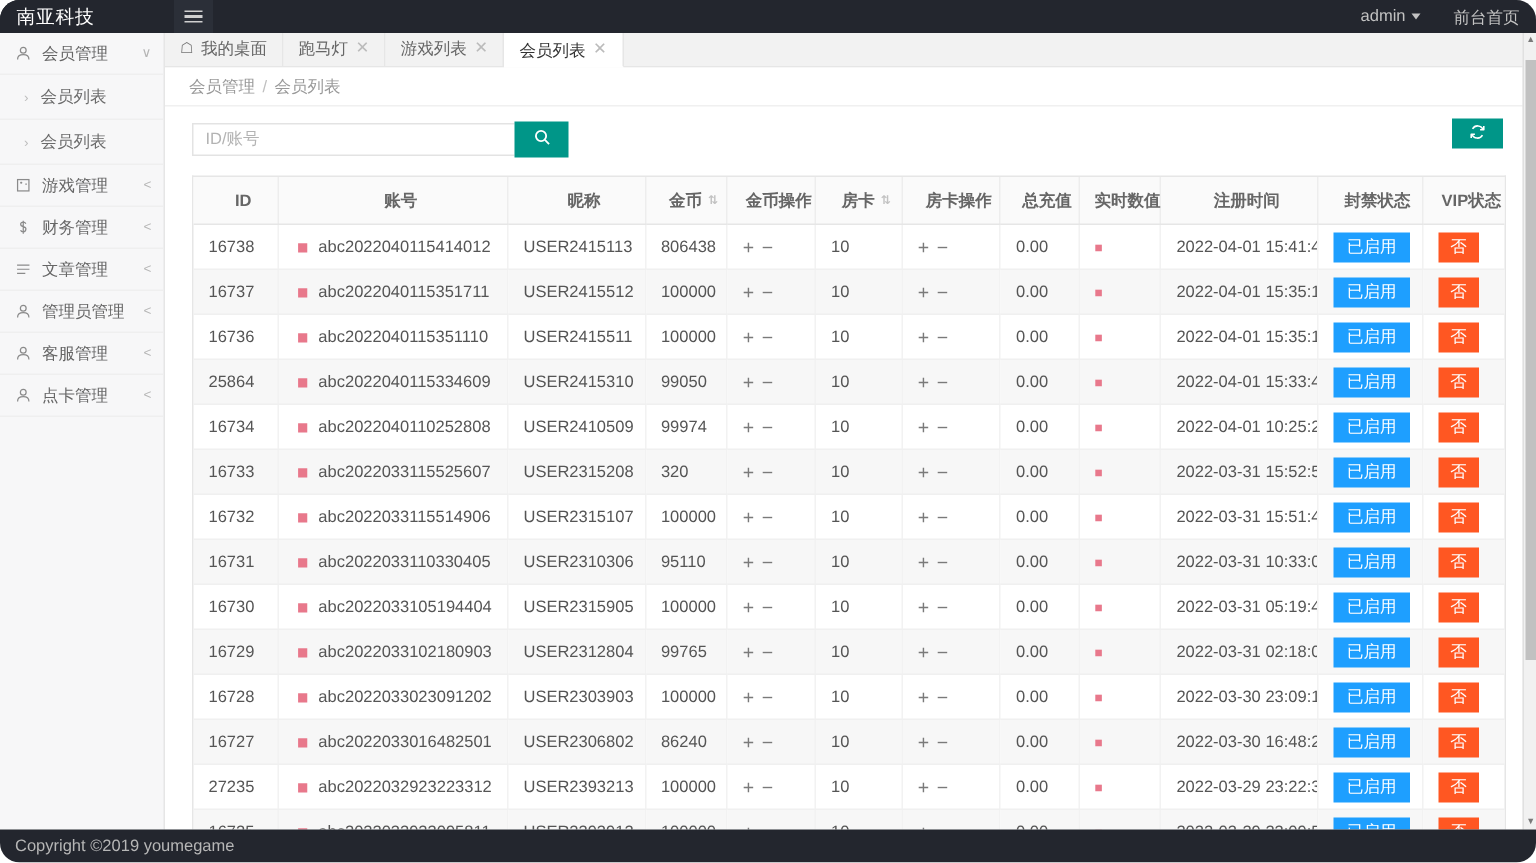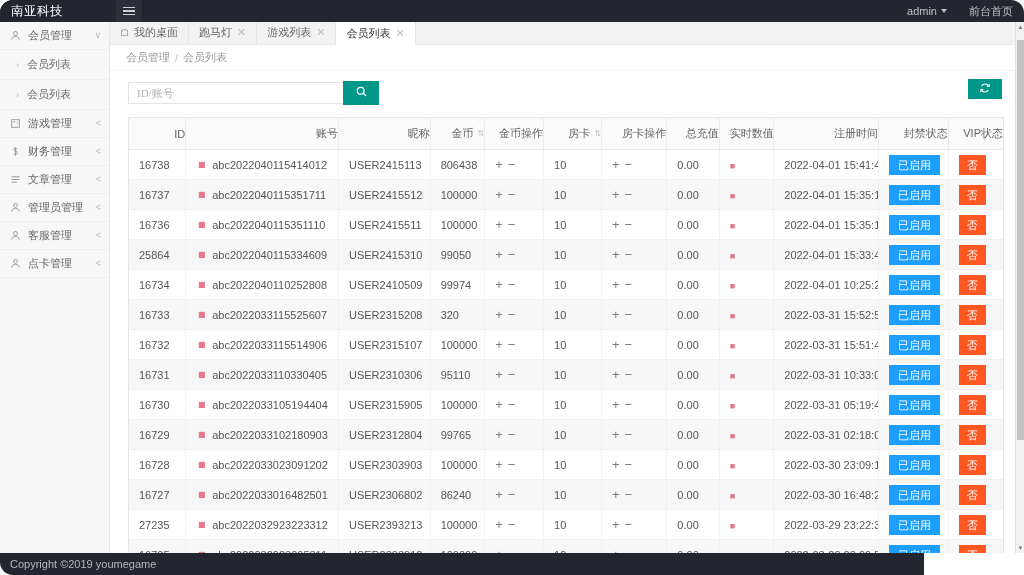--- a/index.html
+++ b/index.html
@@ -88,39 +88,39 @@
     font-size: 11px; color: #999; background: #fff; border-bottom: 1px solid #F0F0F0;
   }
   .breadcrumb .sep { margin: 0 5px; color: #c0c0c0; }
 
   .content-body { position: relative; padding: 10px 12px 0 18px; }
 
   .searchrow { display: flex; align-items: center; margin-bottom: 12px; }
   .search-input {
     width: 215px; height: 22px; border: 1px solid #E3E3E3; border-right: none;
     padding: 0 8px; font-size: 11px; color: #333; background: #fff; outline: none;
-    font-family: Liberation Serif, serif;
+    font-family: Liberation Sans, sans-serif;
   }
   .search-input::placeholder { color: #b3b3b3; }
   .search-btn {
     width: 36px; height: 24px; background: #009688; border: none; cursor: pointer;
     display: flex; align-items: center; justify-content: center;
   }
   .refresh-btn {
     position: absolute; right: 14px; top: 8px;
     width: 34px; height: 20px; background: #009688; border: none; cursor: pointer;
     display: flex; align-items: center; justify-content: center;
   }
 
   
   .table-wrap { border: 1px solid #E6E6E6; border-bottom: none; background: #fff; }
   table { width: 100%; border-collapse: collapse; table-layout: fixed; }
   thead th {
-    background: #FAFAFA; font-weight: normal; font-size: 11px; color: #666;
-    text-align: right; padding: 8px 0 8px 10px; border-bottom: 1px solid #E6E6E6;
+    background: #FAFAFA; font-weight: bold; font-size: 11px; color: #666;
+    text-align: center; padding: 8px 0 8px 10px; border-bottom: 1px solid #E6E6E6;
     border-right: 1px solid #EDEDED; white-space: nowrap;
   }
   thead th:last-child { border-right: none; }
   tbody td {
     font-size: 11px; color: #555; padding: 0 0 0 10px; height: 30px;
     border-bottom: 1px solid #F0F0F0; border-right: 1px solid #F2F2F2;
     white-space: nowrap; overflow: hidden;
   }
   tbody td:last-child { border-right: none; }
   tbody tr.alt td { background: #F7F7F7; }
@@ -136,21 +136,21 @@
     display: inline-block; background: #1E9FFF; color: #fff; font-size: 11px;
     padding: 3px 9px; border: none; cursor: pointer; line-height: 14px;
   }
   .btn-orange {
     display: inline-block; background: #FF5722; color: #fff; font-size: 11px;
     padding: 3px 8px; border: none; cursor: pointer; line-height: 14px;
   }
 
   
   .footer {
-    position: absolute; bottom: 0; left: 0; width: 924px; height: 22px;
+    position: absolute; bottom: 0; left: 0; width: 1024px; height: 22px;
     background: #23262E; color: #b6b6b6; font-size: 11px;
     display: flex; align-items: center; padding-left: 10px;
   }
 
   
   .scrollbar {
     position: absolute; top: 22px; right: 0; width: 9px; height: 531px;
     background: #F1F1F1; border-left: 1px solid #E0E0E0;
   }
   .scrollbar .thumb {

